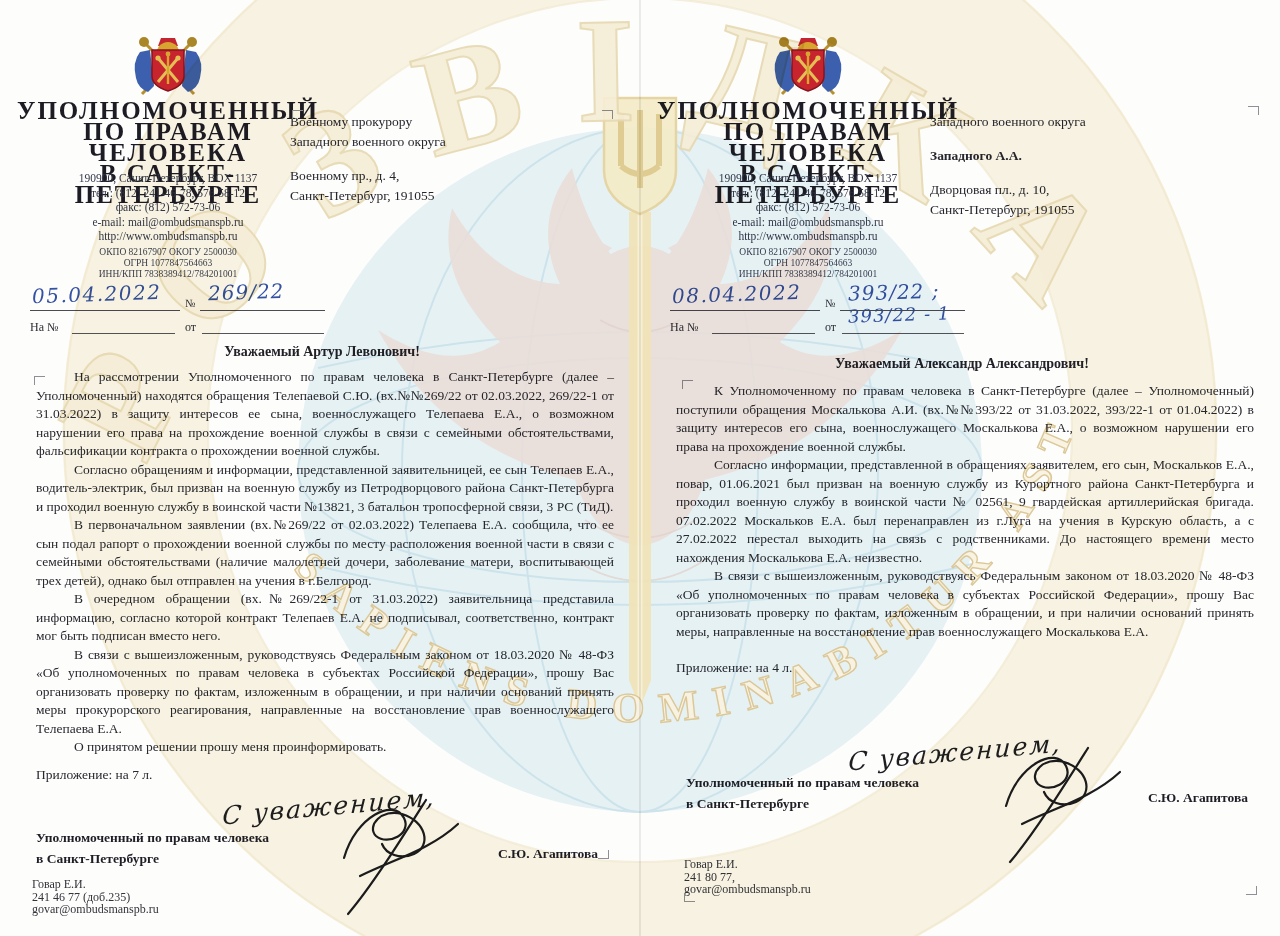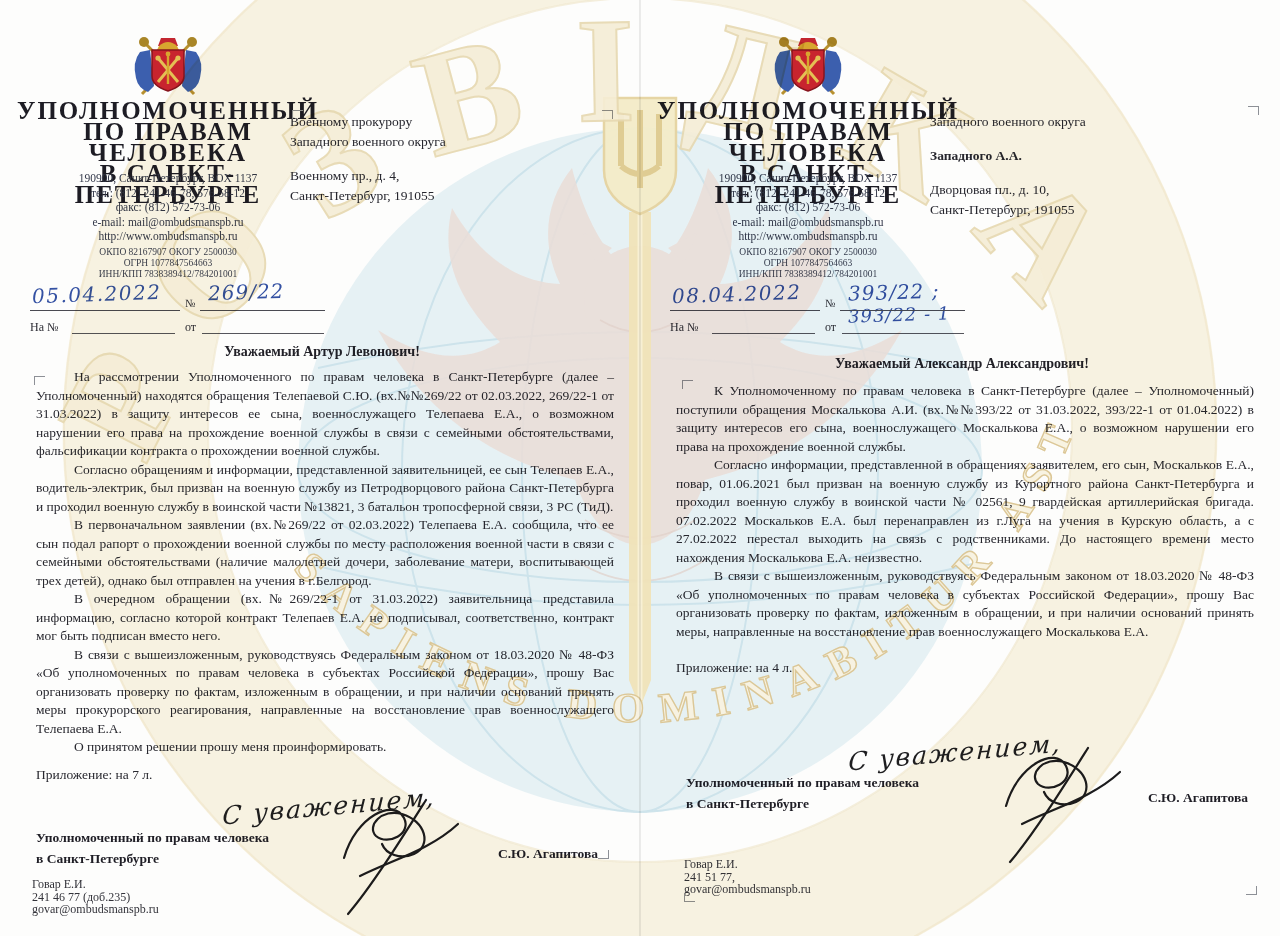--- a/index.html
+++ b/index.html
@@ -220,21 +220,21 @@
         <path d="M30,88 C62,72 100,62 128,36"></path>
       </g>
     </svg>
     <div class="signoff" style="left:46px;top:772px;">
       <div>Уполномоченный по правам человека</div>
       <div>в Санкт-Петербурге</div>
     </div>
     <div class="signer" style="left:508px;top:790px;">С.Ю. Агапитова</div>
     <div class="pagefooter" style="left:44px;top:858px;">
       <div>Говар Е.И.</div>
-      <div>241 51 77,</div>
+      <div>241 80 77,</div>
       <div>govar@ombudsmanspb.ru</div>
     </div>
     <span class="cm cm-tl" style="left:306px;top:108px;"></span>
     <span class="cm cm-tr" style="left:608px;top:106px;"></span>
     <span class="cm cm-tl" style="left:42px;top:380px;"></span>
     <span class="cm cm-bl" style="left:44px;top:893px;"></span>
     <span class="cm cm-br" style="left:606px;top:886px;"></span>
   </div>
 
   <div class="seam"></div>

